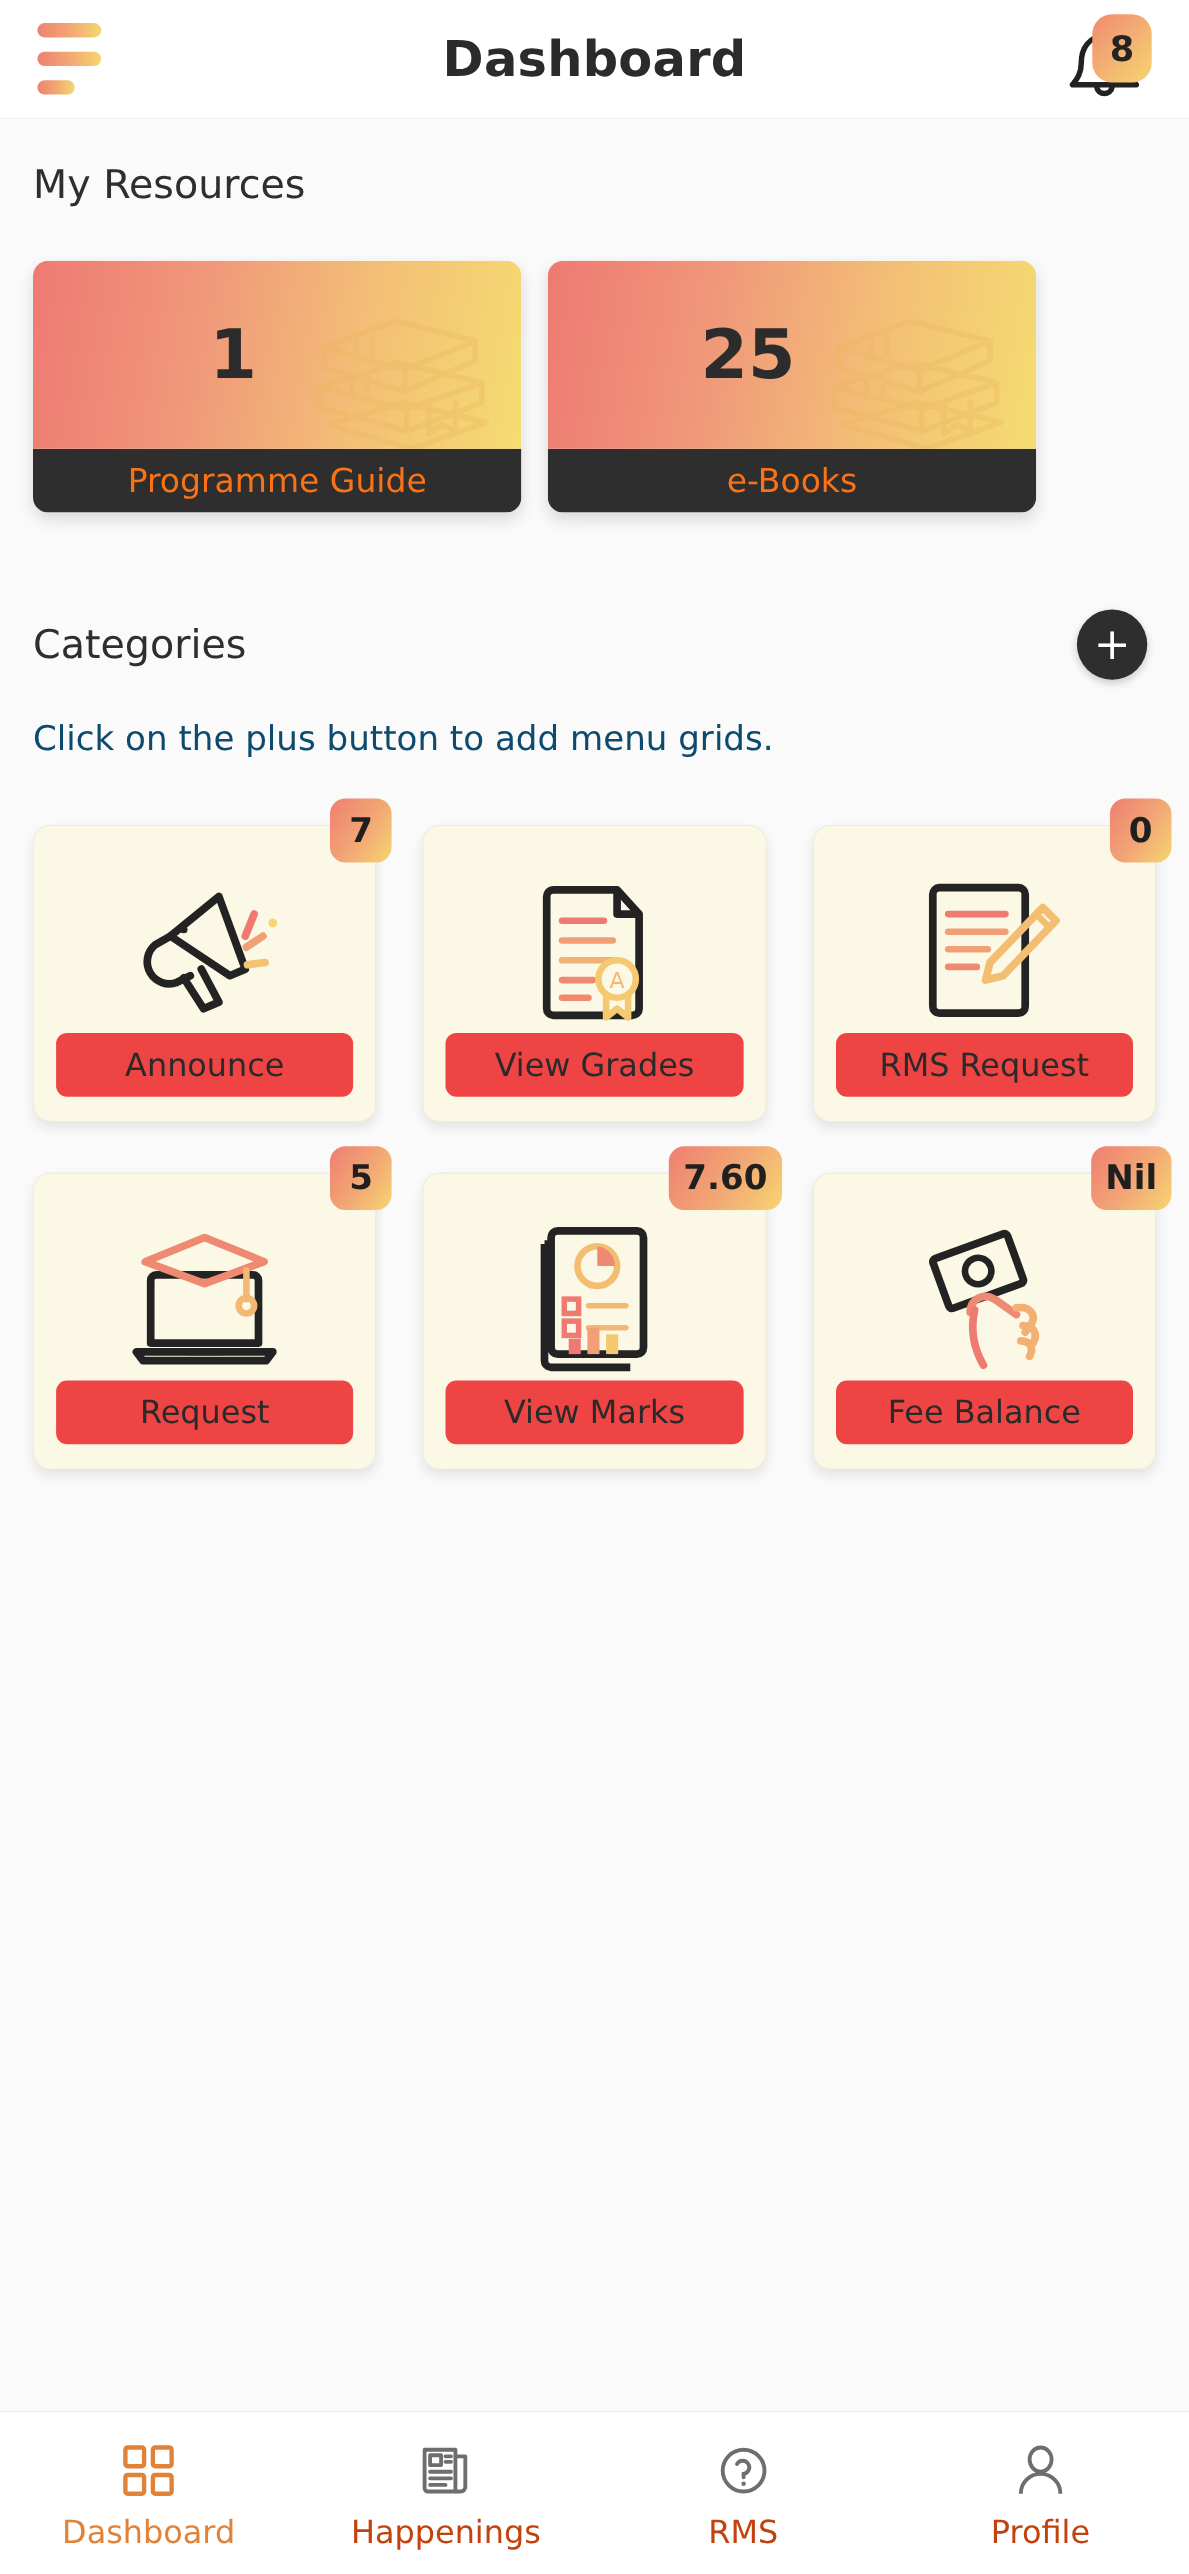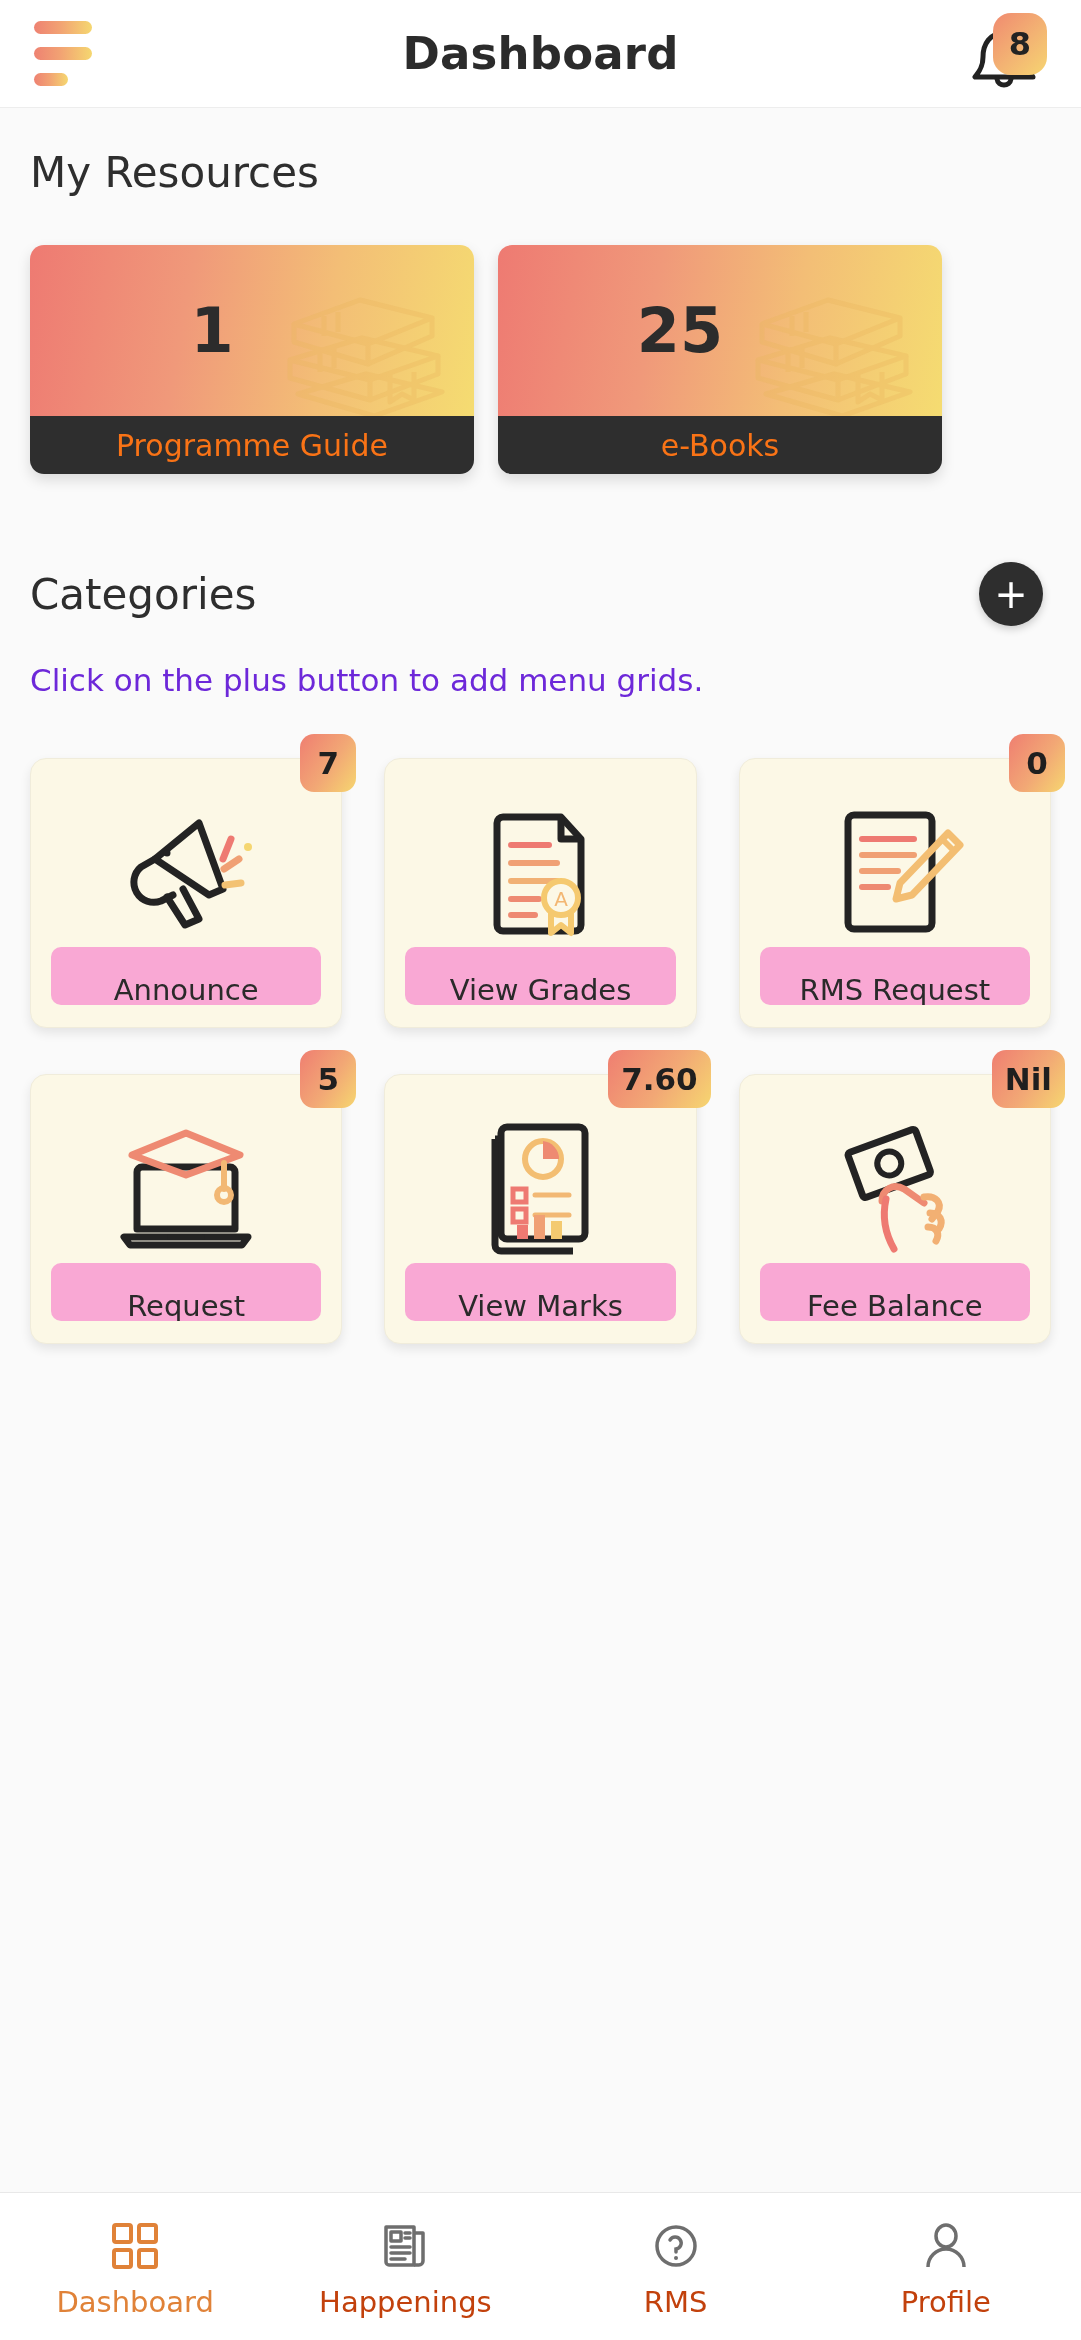--- a/index.html
+++ b/index.html
@@ -37,21 +37,21 @@
     background:linear-gradient(135deg,#F08A70 0%,#F3B473 55%,#F6D571 100%);
     display:flex; align-items:center; justify-content:center;
     font-size:32px; font-weight:700; color:#232323;
   }
   .bell-svg { position:absolute; left:4px; top:12px; }
 
   
   .content { position:absolute; top:108px; left:0; right:0; bottom:148px;
              background:#FAFAFA; padding:0 30px; }
 
-  .section-title { font-size:42px; color:#2E2E2E; font-weight:500; }
+  .section-title { font-size:36px; color:#2E2E2E; font-weight:500; }
   .resources-title { padding-top:40px; }
 
   
   .res-row { display:flex; gap:24px; margin-top:48px; }
   .res-card {
     width:444px; border-radius:14px; overflow:hidden;
     box-shadow:0 6px 14px rgba(0,0,0,0.13);
     cursor:pointer; background:#fff;
   }
   .res-body {
@@ -73,39 +73,39 @@
   
   .cat-head { display:flex; align-items:center; margin-top:88px; }
   .cat-head .section-title { flex:1; }
   .plus-fab {
     width:64px; height:64px; border-radius:50%; background:#2E2E2E;
     display:flex; align-items:center; justify-content:center;
     cursor:pointer; margin-right:8px;
     box-shadow:0 3px 8px rgba(0,0,0,0.2);
   }
   .plus-fab span { color:#fff; font-size:40px; line-height:36px; font-weight:400; }
-  .cat-sub { font-size:31px; color:#6d28d9; margin-top:36px; }
+  .cat-sub { font-size:31px; color:#0c4a6e; margin-top:36px; }
 
   
   .tile-grid {
     display:grid; grid-template-columns:repeat(3,1fr);
     column-gap:42px; row-gap:46px; margin-top:60px;
   }
   .tile-wrap { position:relative; }
   .tile {
     background:#FCF8E6; border:1px solid #F0ECDB; border-radius:16px;
     height:270px; display:flex; flex-direction:column;
     align-items:center; justify-content:space-between;
     padding:38px 16px 22px; cursor:pointer;
     box-shadow:0 5px 11px rgba(0,0,0,0.09);
   }
   .tile-icon { flex:1; display:flex; align-items:center; justify-content:center; }
   .tile-label {
-    background:#f9a8d4; color:#2A2A2A; border-radius:10px;
-    font-size:29px; padding:26px 0; width:calc(100% - 8px);
+    background:#ef4444; color:#2A2A2A; border-radius:10px;
+    font-size:29px; padding:12px 0; width:calc(100% - 8px);
     text-align:center; white-space:nowrap; overflow:hidden;
   }
   .tile-badge {
     position:absolute; top:-24px; right:-14px; z-index:5;
     min-width:56px; height:58px; padding:0 13px; border-radius:14px;
     background:linear-gradient(125deg,#EF7E71 0%,#F2A875 55%,#F6D670 100%);
     display:flex; align-items:center; justify-content:center;
     font-size:31px; font-weight:600; color:#1F1F1F;
   }
 

